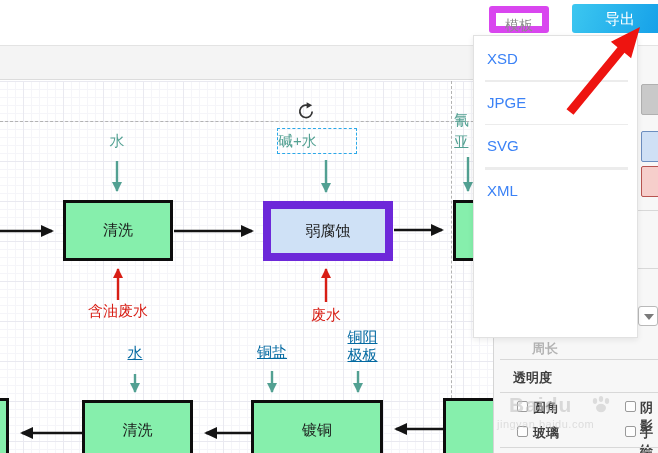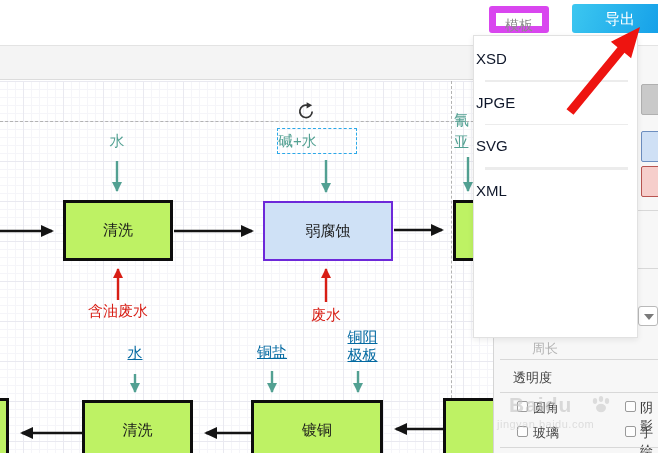--- a/index.html
+++ b/index.html
@@ -38,25 +38,25 @@
       linear-gradient(90deg,#f5f5f9 1px, transparent 1px);
     background-size:40px 40px, 40px 40px, 8px 8px, 8px 8px;
     background-position:0 0, 23px 0, 0 0, 7px 0;
   }
   .dash-h { position:absolute; left:0; top:121px; width:474px; height:0;
     border-top:1px dashed #b3b3b3; z-index:2; }
   .dash-v { position:absolute; left:451px; top:81px; width:0; height:372px;
     border-left:1px dashed #b3b3b3; z-index:2; }
   
   .fbox {
-    position:absolute; background:#bef264; border:3px solid #0d0d0d; z-index:3;
+    position:absolute; background:#86efac; border:3px solid #0d0d0d; z-index:3;
     display:flex; align-items:center; justify-content:center;
     font-size:15px; color:#1a1a1a;
   }
-  .fbox.blue { background:#cfe1f6; border:2px solid #6d28d9; }
+  .fbox.blue { background:#cfe1f6; border:8px solid #6d28d9; }
   
   .lbl { position:absolute; z-index:4; font-size:15px; text-align:center; white-space:nowrap; }
   .lbl.teal { color:#52a092; }
   .lbl.red  { color:#d81e15; }
   .lbl.dark { color:#0369a1;text-decoration:underline; }
   .sel-label {
     position:absolute; left:277px; top:128px; width:80px; height:26px; z-index:4;
     border:1px dashed #2ba8e8; color:#52a092; font-size:15px;
     display:flex; align-items:center; 
   }
@@ -67,37 +67,37 @@
   .watermark .line1 { font-size:21px; font-weight:bold; color:#c6c6c6; letter-spacing:1px;
     display:flex; align-items:center; gap:18px;margin-left:12px; }
   .watermark .line2 { font-size:11px; color:#cdcdcd; margin-top:1px; letter-spacing:.5px; }
   
   .rpanel {
     position:absolute; left:493px; top:46px; width:165px; height:407px;
     background:#f7f7f7; border-left:1px solid #d5d5d5; z-index:20; overflow:hidden;
   }
   .swatch { position:absolute; width:26px; height:31px; border:1px solid #b0b0b0; border-radius:2px; }
   .rp-divider { position:absolute; left:6px; right:0; height:0; border-top:1px solid #d8d8d8; }
-  .rp-label { position:absolute; font-size:13px; color:#3f3f3f; }
+  .rp-label { position:absolute; font-size:13px; color:#3f3f3f;font-weight:bold; }
   .rp-label.disabled { color:#b3b3b3; }
   .rp-select { position:absolute; left:144px; top:260px; width:20px; height:20px;
     background:#fff; border:1px solid #b9b9b9; border-radius:3px; }
   .rp-select .tri { position:absolute; left:5px; top:7px; width:0; height:0;
     border-left:5px solid transparent; border-right:5px solid transparent; border-top:6px solid #7a7a7a; }
   .cbox { position:absolute; width:11px; height:11px; background:#fdfdfd;
     border:1px solid #9a9a9a; border-radius:2px; }
   
   .dropdown {
     position:absolute; left:473px; top:35px; width:165px; height:303px;
     background:#fff; border:1px solid #e1e1e1; box-shadow:0 2px 6px rgba(0,0,0,.08);
     z-index:50; padding-top:2px;
   }
   .dd-item {
-    height:42px; line-height:42px; padding-left:2px;
-    font-size:15px; color:#0f172a; cursor:pointer;
+    height:42px; line-height:42px; padding-left:13px;
+    font-size:15px; color:#3b82f6; cursor:pointer;
   }
   .dd-sep { margin:0 9px 0 11px; border-top:1px solid #ececec; }
   
   .annot-layer { position:absolute; left:0; top:0; width:658px; height:453px; z-index:60; pointer-events:none; }
 </style>
 </head>
 <body>
 
 <div class="grayband"></div>
 

